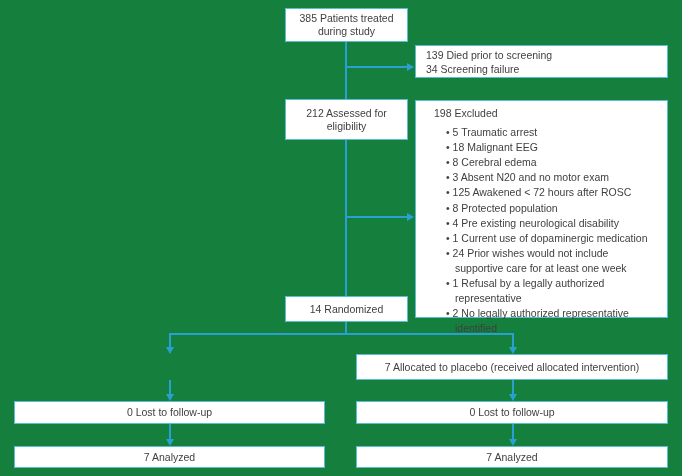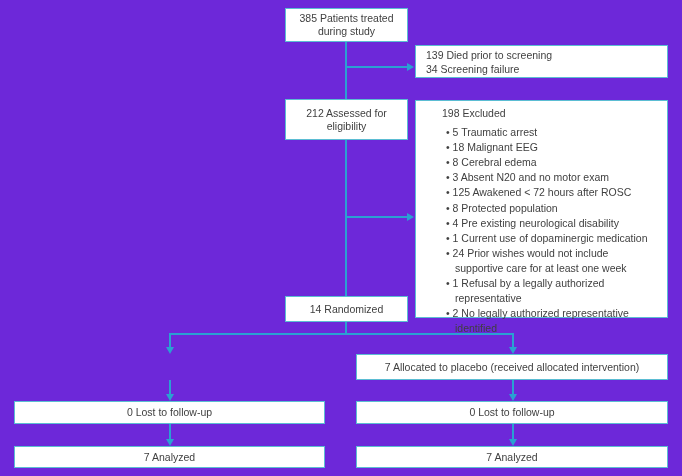--- a/index.html
+++ b/index.html
@@ -4,21 +4,21 @@
 <style>
   :root{
     --box-border:#5bbdd3;
     --line:#2aa0d2;
     --text:#3f3f3f;
   }
   html,body{margin:0;padding:0;background:#ffffff;}
   .stage{
     position:relative;
     width:682px;height:476px;
-    background:#6d28d9;
+    background:#15803d;
     font-family:"Liberation Sans", sans-serif;
     color:var(--text);
     overflow:hidden;
   }
   .box{
     position:absolute;
     box-sizing:border-box;
     border:1.5px solid var(--box-border);
     background:#ffffff;
     font-size:10.5px;
@@ -41,21 +41,21 @@
     border-top:4.5px solid transparent;
     border-bottom:4.5px solid transparent;
     border-left:7px solid var(--line);
   }
   .arrow-down{
     position:absolute;width:0;height:0;
     border-left:4.5px solid transparent;
     border-right:4.5px solid transparent;
     border-top:7px solid var(--line);
   }
-  .excl-title{margin:0 0 1px 16px;}
+  .excl-title{margin:0 0 1px 8px;}
   ul.excl-list{
     list-style:none;
     margin:4px;
     padding:0 0 0 9px;
   }
   ul.excl-list li{
     padding-left:16px;
     text-indent:-9px;
     line-height:15.1px;
   }

